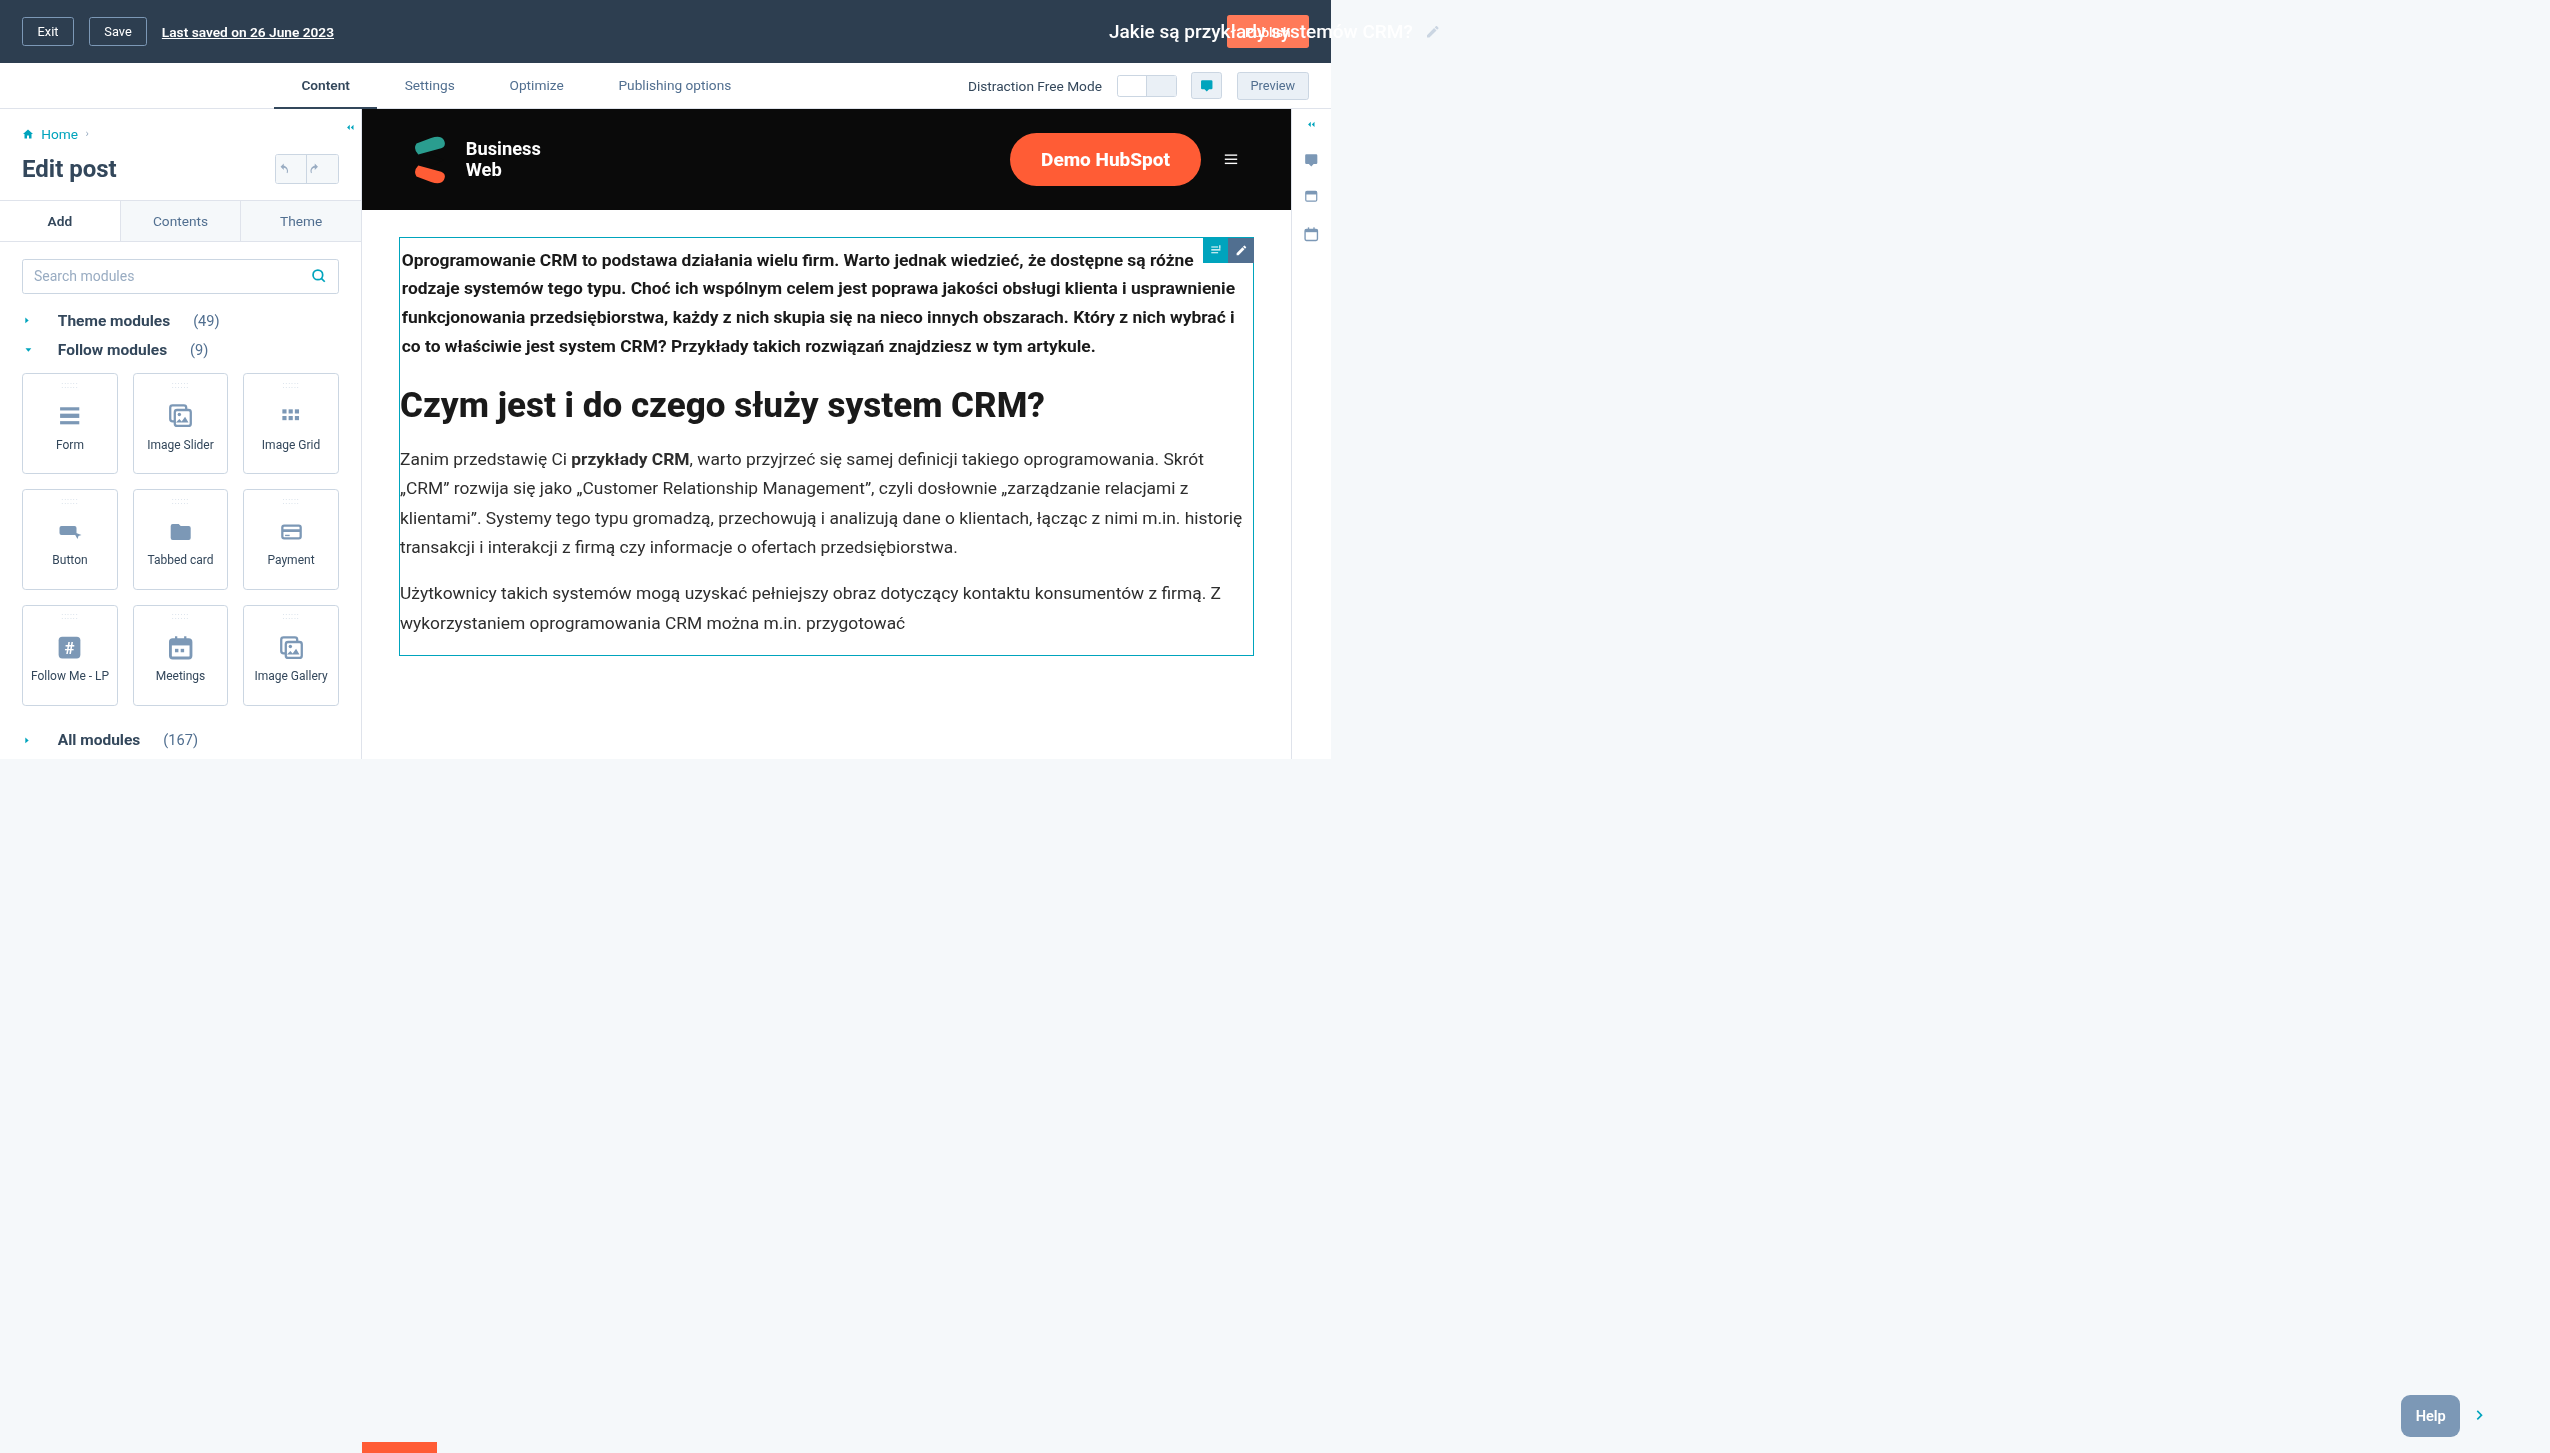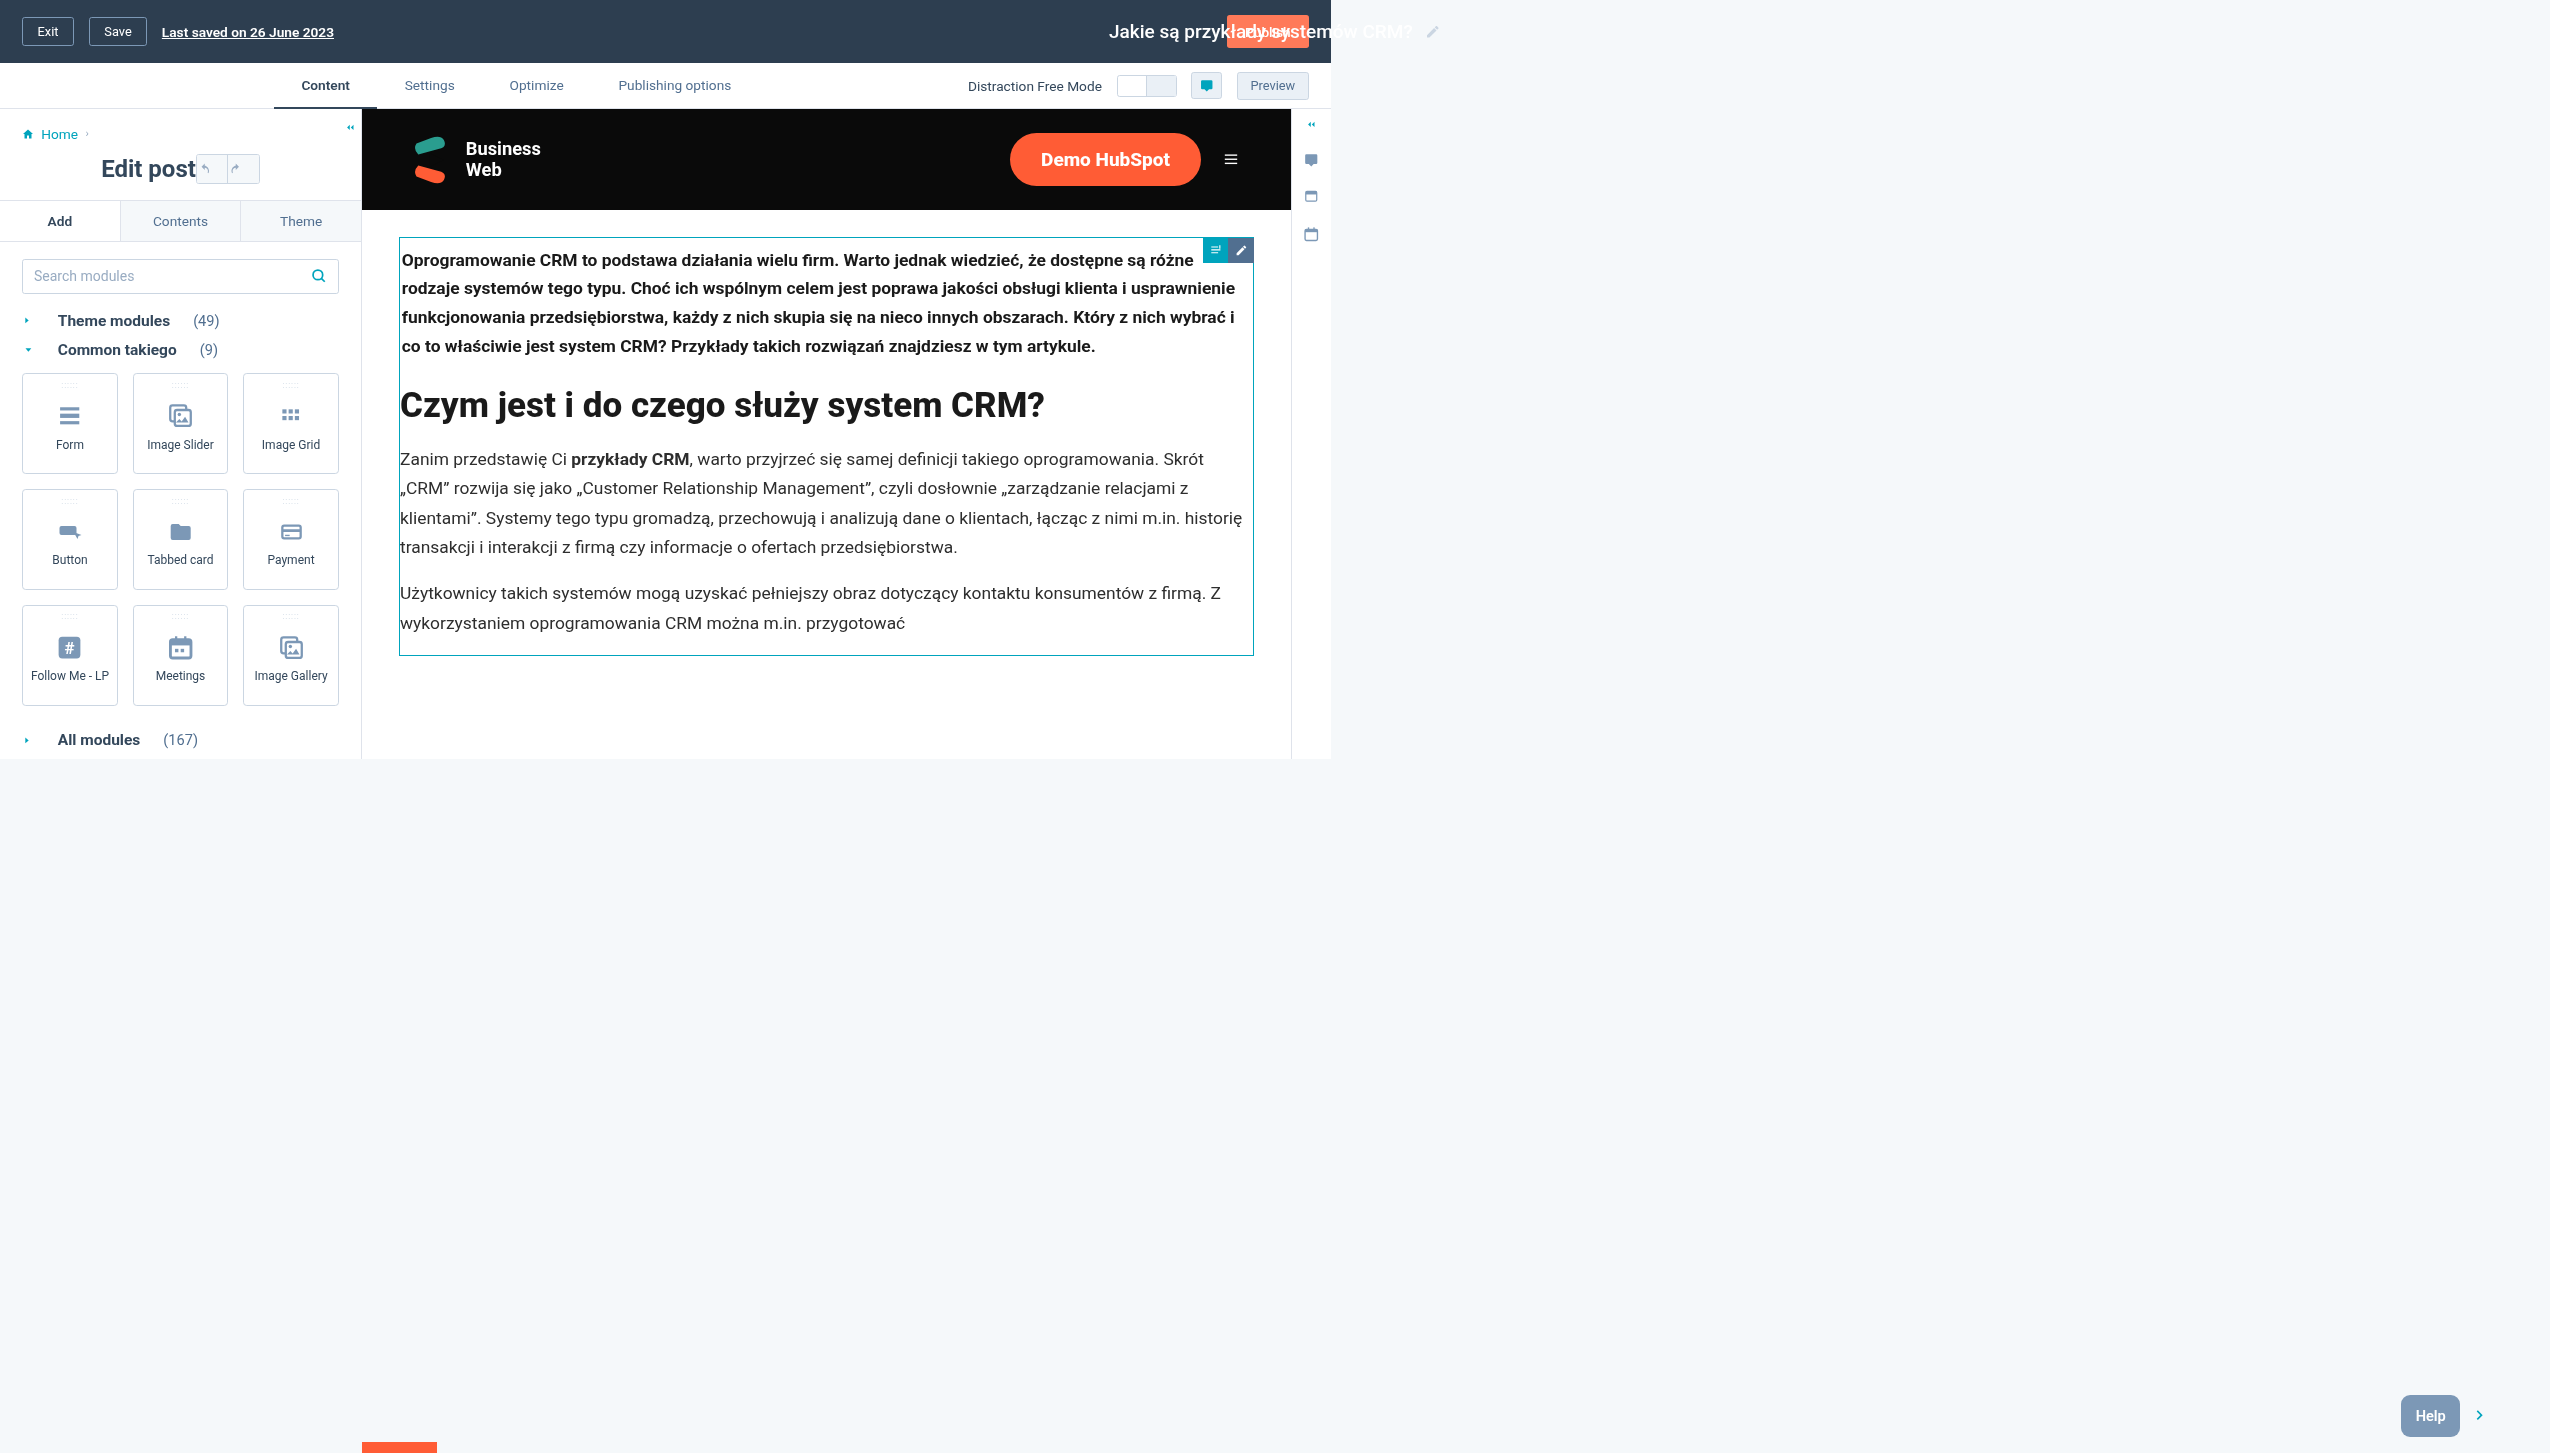--- a/index.html
+++ b/index.html
@@ -28,21 +28,21 @@
 
 
 .main { display: flex; height: calc(100% - 99px); }
 
 
 .sidebar { width: 362px; background: #fff; border-right: 0.9px solid #dfe3eb; display: flex; flex-direction: column; position: relative; }
 .collapse-tab { position: absolute; top: 7.3px; right: 0; width: 22px; height: 22px; display: flex; align-items: center; justify-content: center; color: #00a4bd; cursor: pointer; font-size: 14.6px; }
 .breadcrumb { padding: 16.5px 22px 9.1px; display: flex; align-items: center; gap: 7.3px; color: #00a4bd; font-size: 13.7px; }
 .home-icon { font-size: 12.8px; }
 .chev { color: #99acc2; font-size: 11px; }
-.edit-head { padding: 3.7px 22px 16.5px; display: flex; align-items: center; justify-content: center; }
+.edit-head { padding: 3.7px 22px 16.5px; display: flex; align-items: center; justify-content: space-between; }
 .edit-title { font-size: 24px; font-weight: 700; color: #33475b; }
 .undo-redo { display: flex; border: 0.9px solid #cbd6e2; border-radius: 2.7px; overflow: hidden; }
 .undo-redo button { width: 31px; height: 27.4px; border: none; background: #f5f8fa; color: #99acc2; cursor: pointer; font-size: 13.7px; }
 .undo-redo button:first-child { border-right: 0.9px solid #cbd6e2; }
 
 .side-tabs { display: flex; border-bottom: 0.9px solid #dfe3eb; border-top: 0.9px solid #dfe3eb; }
 .side-tab { flex: 1; text-align: center; padding: 12px 0; font-size: 13.7px; color: #516f90; background: #f5f8fa; cursor: pointer; border-right: 0.9px solid #dfe3eb; }
 .side-tab:last-child { border-right: none; }
 .side-tab.active { background: #fff; color: #33475b; font-weight: 600; }
 
@@ -201,21 +201,21 @@
       <span class="section-title">Theme modules</span>
       <span class="section-count">(49)</span>
     </div>
 
     <div class="section">
       <span class="arr">
         <svg width="12.8" height="10" viewBox="0 0 24 24" fill="currentColor">
             <path d="M5 8l7 8 7-8H5z"></path>
           </svg>
       </span>
-      <span class="section-title">Common takiego</span>
+      <span class="section-title">Follow modules</span>
       <span class="section-count">(9)</span>
     </div>
 
     <div class="modules-grid">
       <div class="module-card">
         <span class="grip">::::::</span>
         <span class="module-icon">
           <svg width="27.4" height="25.6" viewBox="0 0 24 24" fill="currentColor">
               <rect x="3" y="4" width="18" height="3"></rect>
               <rect x="3" y="10" width="18" height="4"></rect>

